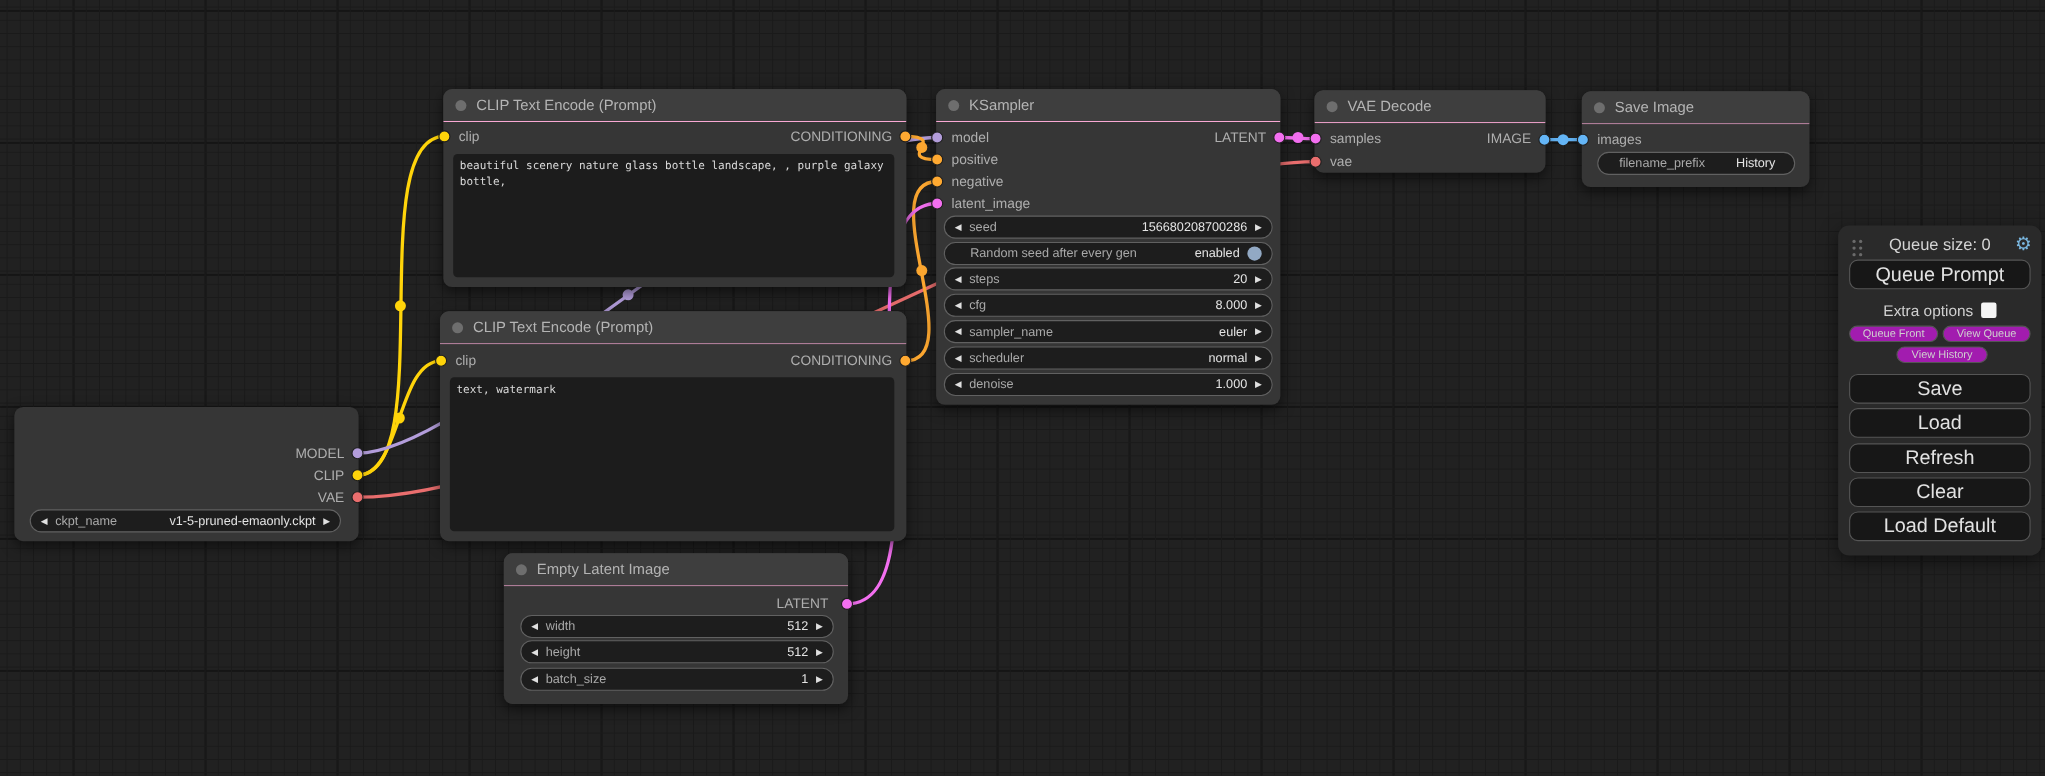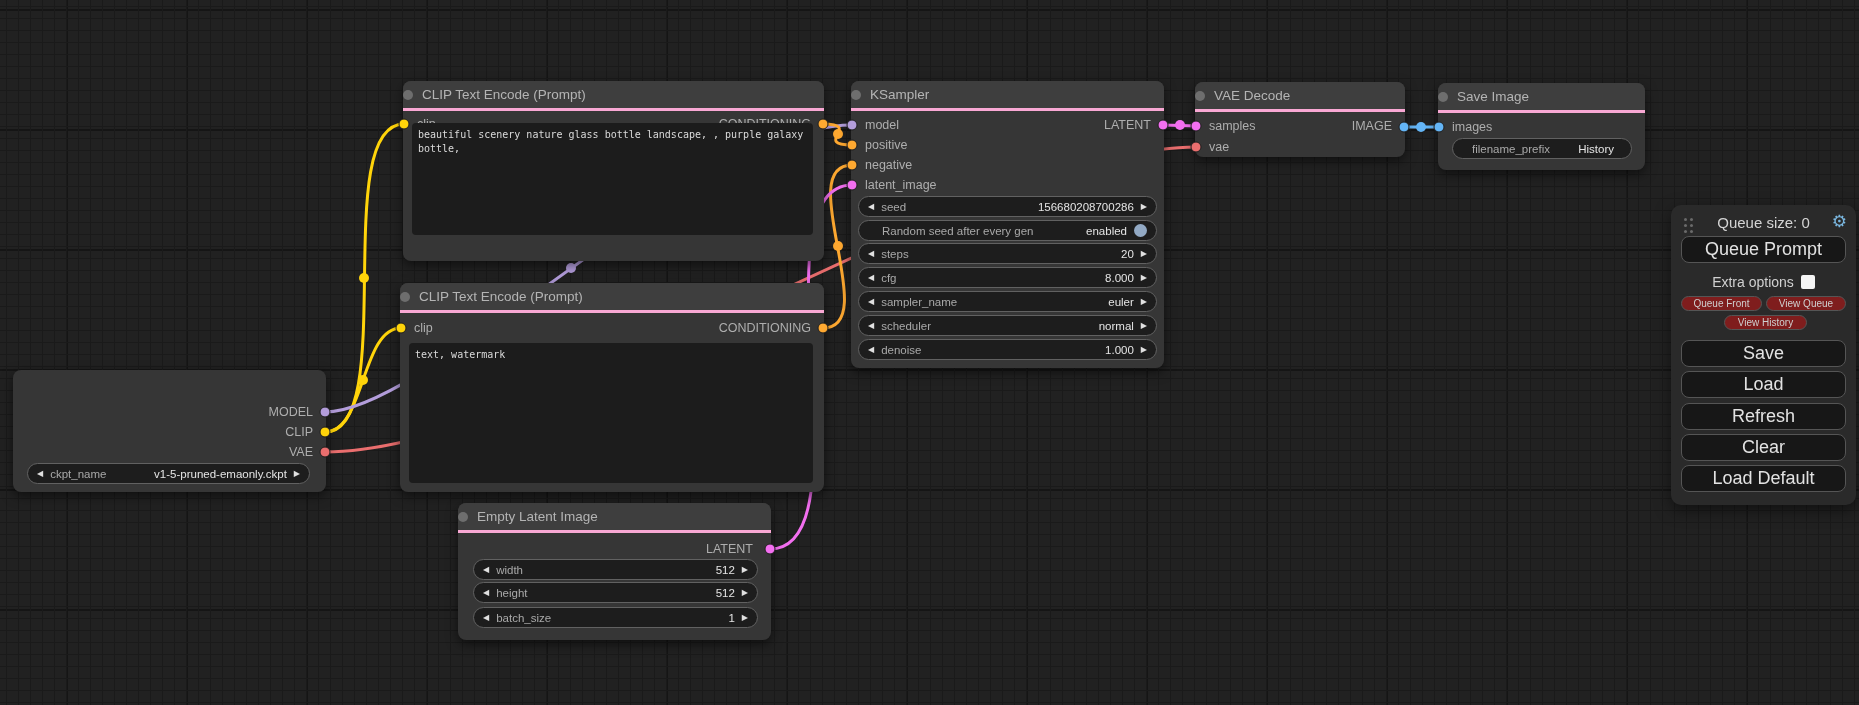--- a/index.html
+++ b/index.html
@@ -14,42 +14,42 @@
     background-size:12px 12px,12px 12px,120px 120px,120px 120px;
     background-position:6px 6px,6px 6px,66px 9px,66px 9px;
     font-family:"Liberation Sans",sans-serif;
   }
   svg.links{position:absolute;left:0;top:0;z-index:1;pointer-events:none;}
   svg.dots{position:absolute;left:0;top:0;z-index:3;pointer-events:none;}
   svg.links path{fill:none;stroke-width:3;stroke-linecap:round;}
   .node{position:absolute;background:#363636;border-radius:8px;
     box-shadow:0 4px 12px rgba(0,0,0,.55);z-index:2;box-sizing:border-box;}
   .ntitle{position:absolute;left:0;top:0;right:0;height:30px;background:#3e3e3e;
-    border-radius:8px 8px 0 0;border-bottom:3px solid #f9a8d4;display:flex;align-items:center;
-    gap:9px;color:#b4b4b4;font-size:13.5px;box-sizing:border-box;}
+    border-radius:8px 8px 0 0;border-bottom:1px solid #f9a8d4;display:flex;align-items:center;
+    gap:9px;padding-left:11px;color:#b4b4b4;font-size:13.5px;box-sizing:border-box;}
   .tdot{width:10px;height:10px;border-radius:50%;background:#6e6e6e;flex:0 0 auto;}
   .srow{position:absolute;height:20px;display:flex;align-items:center;
     font-size:12.5px;color:#aeaeae;white-space:nowrap;}
   .srow.right{justify-content:flex-end;}
   .widget{position:absolute;height:21px;background:#1d1d1d;border:1px solid #616161;
     border-radius:11px;display:flex;align-items:center;box-sizing:border-box;
     font-size:11.5px;padding:0 9px;gap:7px;white-space:nowrap;}
   .warrow{font-size:8px;color:#e0e0e0;line-height:1;flex:0 0 auto;}
   .wlabel{color:#a9a9a9;}
   .wvalue{margin-left:auto;color:#e4e4e4;}
   .toggle{width:13px;height:13px;border-radius:50%;background:#92a9c4;flex:0 0 auto;}
   .tarea{position:absolute;background:#1c1c1c;border-radius:4px;color:#dadada;
     font-family:"DejaVu Sans Mono",monospace;font-size:10px;line-height:14px;
     padding:5px 6px;box-sizing:border-box;white-space:pre-wrap;word-break:break-word;overflow:hidden;}
   .panel{position:absolute;left:1671px;top:205px;width:185px;height:300px;background:#2a2a2a;
     border-radius:10px;box-shadow:0 5px 16px rgba(0,0,0,.5);z-index:4;}
   .pbtn{position:absolute;left:10px;width:165px;height:27px;background:#171717;
     border:1px solid #555;border-radius:8px;color:#e2e2e2;font-size:18px;
     display:flex;align-items:center;justify-content:center;box-sizing:border-box;cursor:pointer;}
-  .spbtn{position:absolute;height:15px;background:#7f1d1d;border:1px solid #555;
+  .spbtn{position:absolute;height:15px;background:#a21caf;border:1px solid #555;
     border-radius:9px;color:#cfcfcf;font-size:10px;display:flex;align-items:center;
     justify-content:center;box-sizing:border-box;cursor:pointer;}
   .qsize{position:absolute;top:9px;left:0;right:0;text-align:center;color:#d4d4d4;font-size:15px;}
   .gear{position:absolute;right:9px;top:6px;color:#7ab7e0;font-size:17px;cursor:pointer;}
   .handle{position:absolute;left:13px;top:13px;width:3px;height:3px;background:#6a6a6a;
     border-radius:50%;box-shadow:6px 0 0 #6a6a6a,0 6px 0 #6a6a6a,6px 6px 0 #6a6a6a,
     0 12px 0 #6a6a6a,6px 12px 0 #6a6a6a;}
   .extra{position:absolute;top:69px;left:0;right:0;display:flex;align-items:center;
     justify-content:center;gap:7px;color:#d0d0d0;font-size:14px;}
   .chk{width:14px;height:14px;background:#f5f5f5;border-radius:2px;cursor:pointer;}
@@ -100,21 +100,21 @@
   <div class="ntitle">
     <span class="tdot"></span>
     <span>CLIP Text Encode (Prompt)</span>
   </div>
   <div class="srow" style="top:33px;left:14px;">
     <span>clip</span>
   </div>
   <div class="srow right" style="top:33px;left:0;right:13px;">
     <span>CONDITIONING</span>
   </div>
-  <div class="tarea" style="left:9px;top:42px;width:401px;height:112px;">beautiful scenery nature glass bottle landscape, , purple galaxy bottle,</div>
+  <div class="tarea" style="left:9px;top:59px;width:401px;height:112px;">beautiful scenery nature glass bottle landscape, , purple galaxy bottle,</div>
 </div>
 
 <div class="node" style="left:400px;top:283px;width:424px;height:209px;">
   <div class="ntitle">
     <span class="tdot"></span>
     <span>CLIP Text Encode (Prompt)</span>
   </div>
   <div class="srow" style="top:35px;left:14px;">
     <span>clip</span>
   </div>

